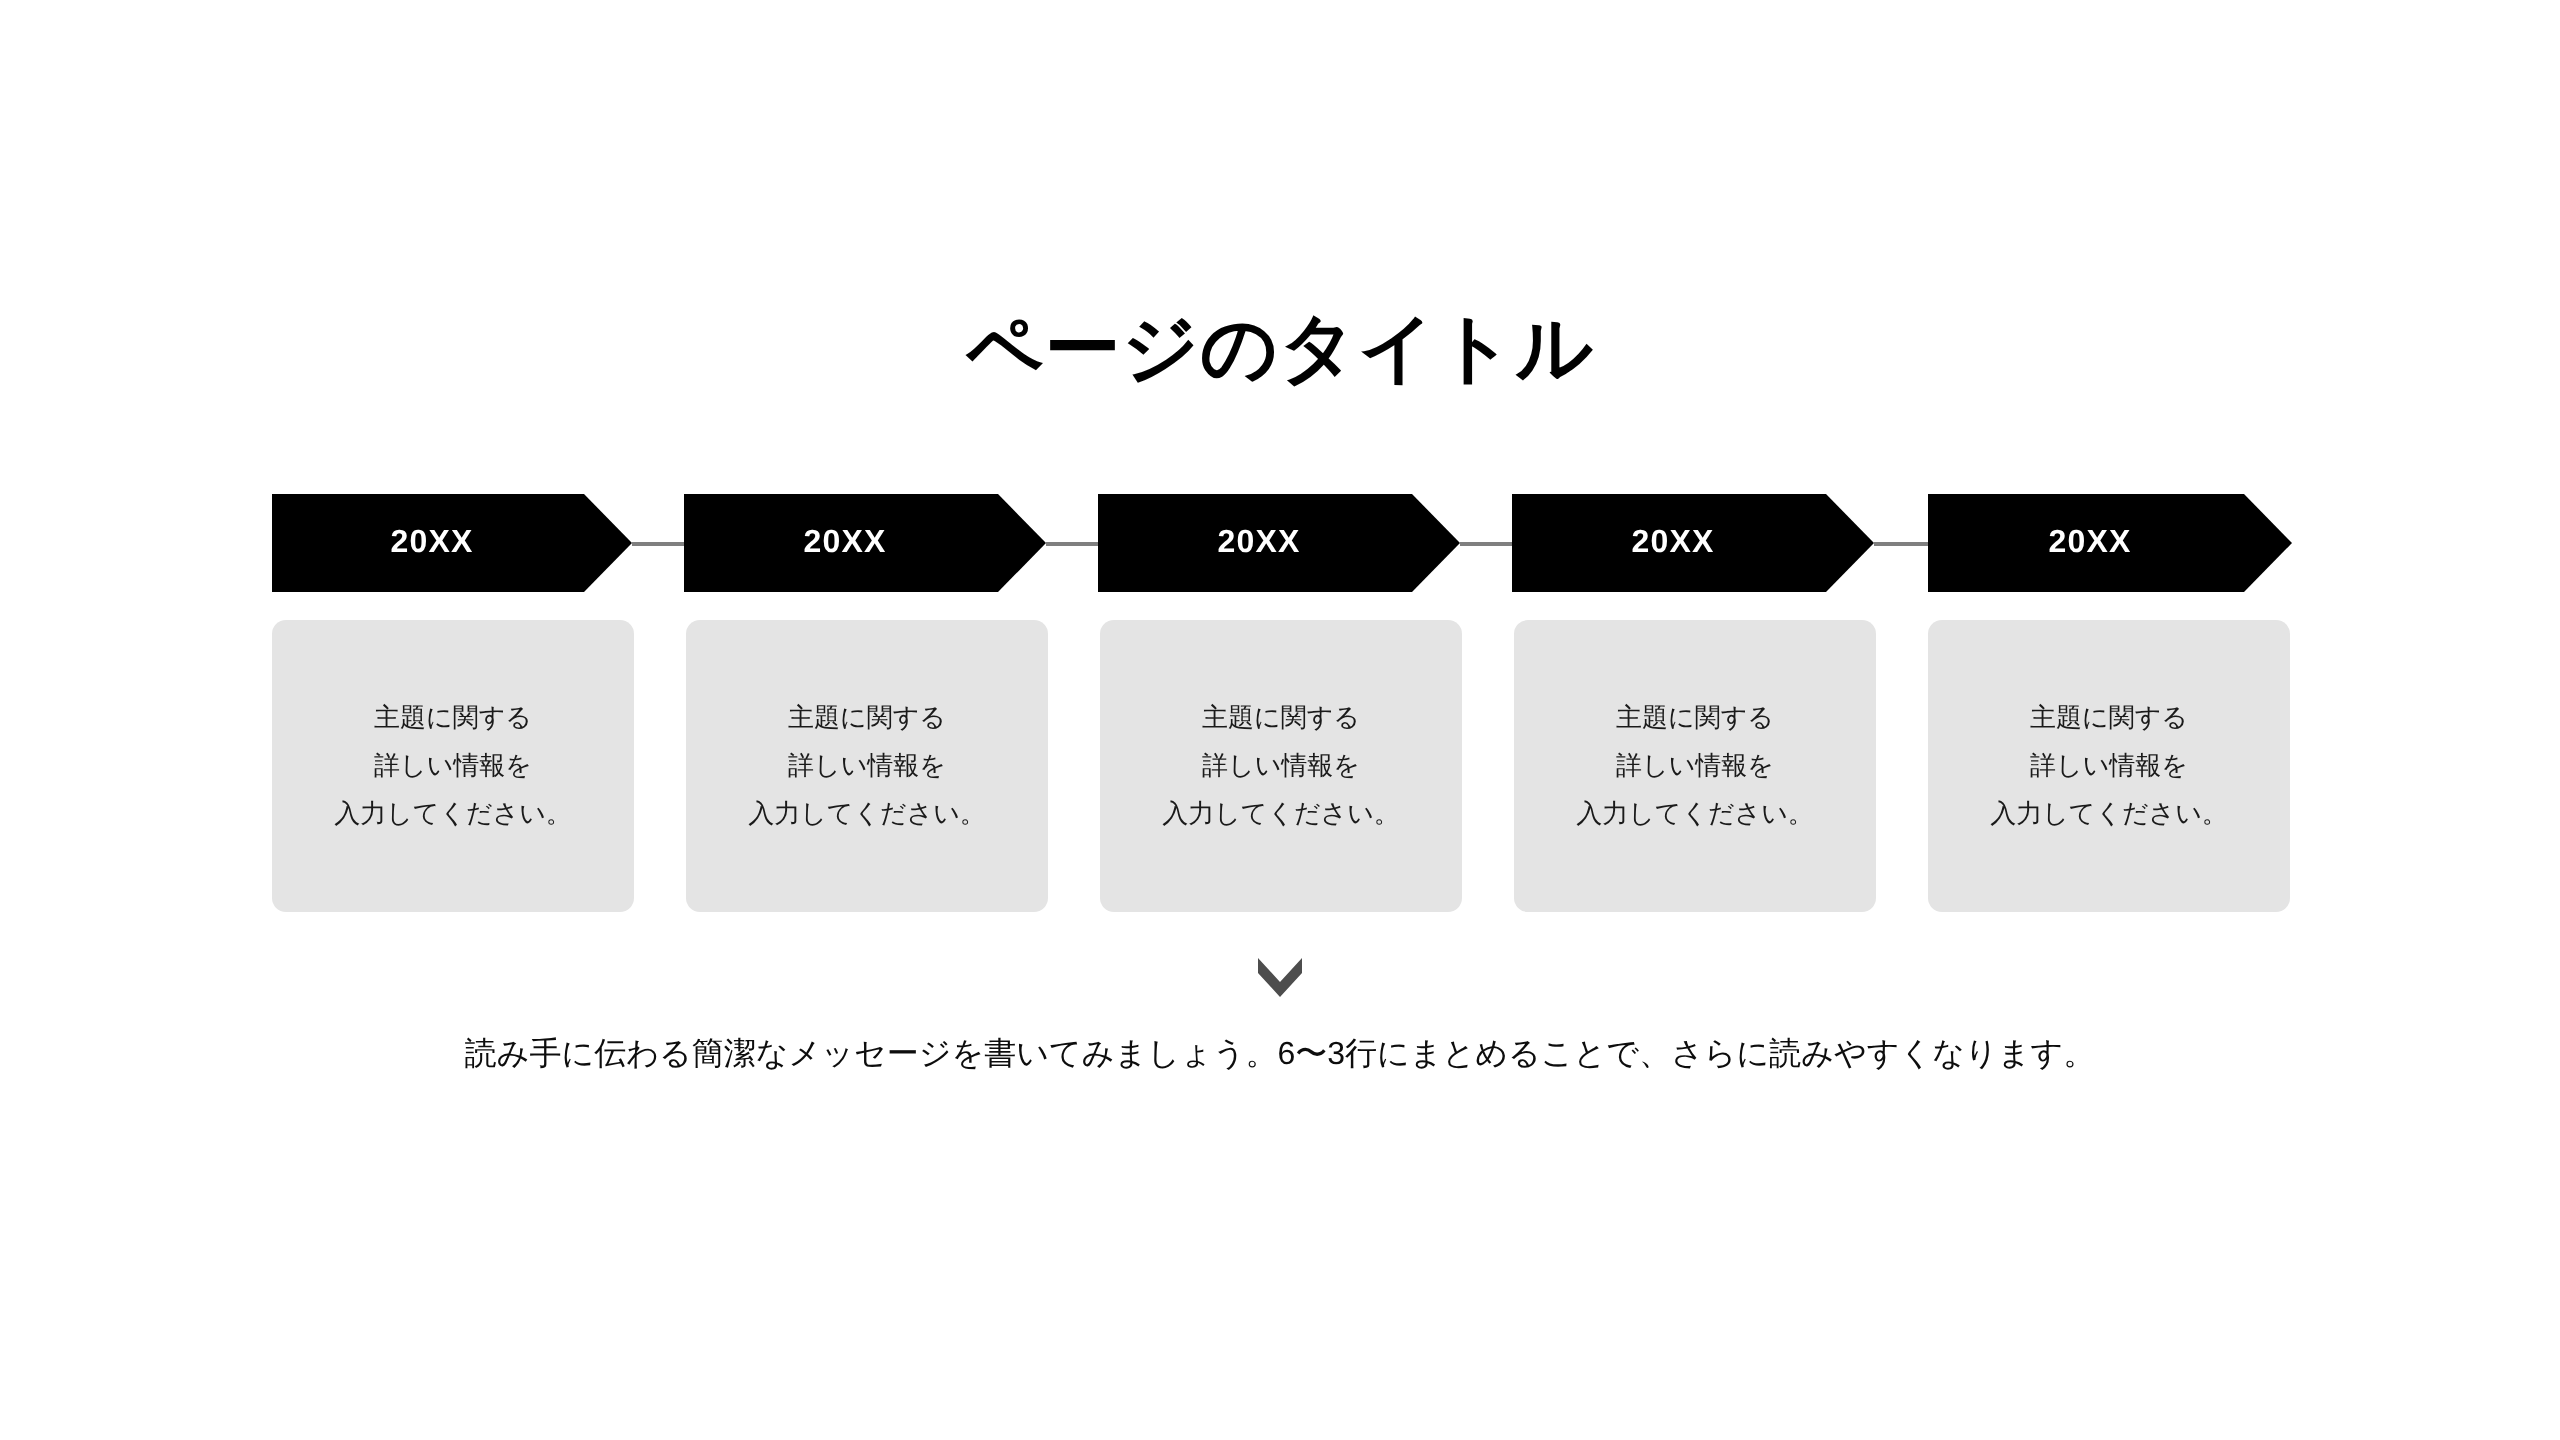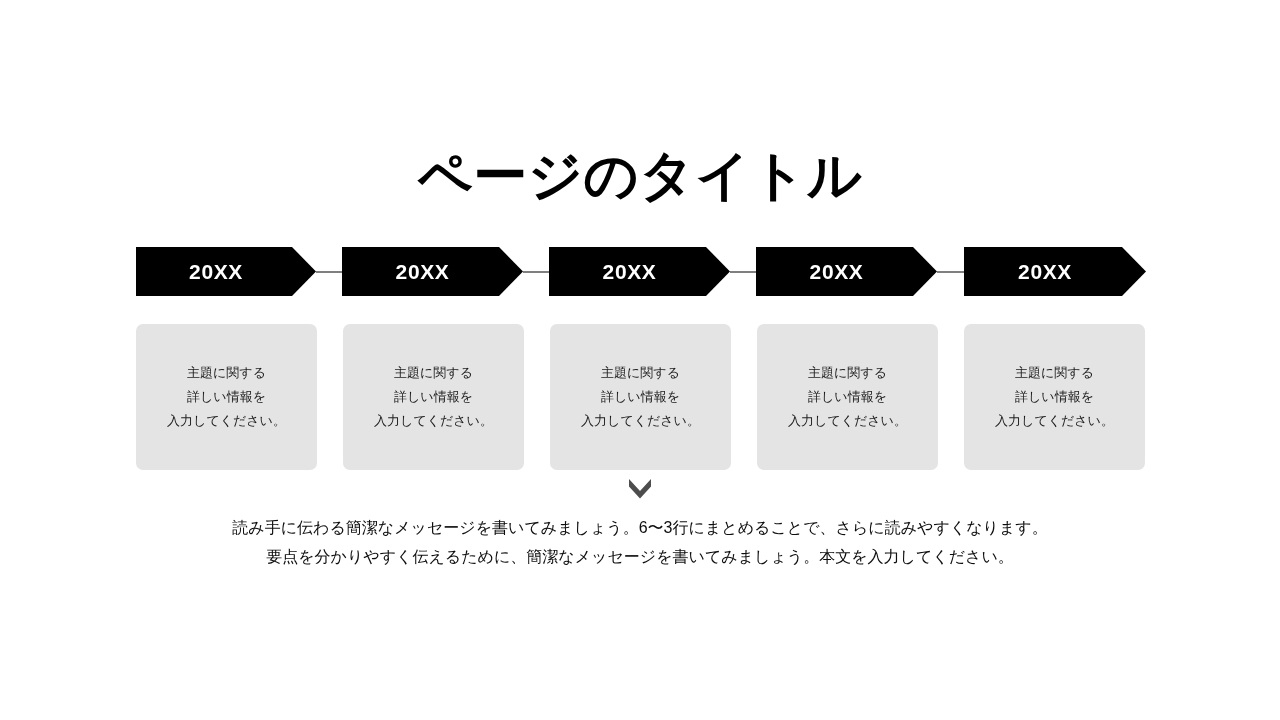--- a/index.html
+++ b/index.html
@@ -21,21 +21,21 @@
     inset: 0;
   }
 
   
   .page-title {
     position: absolute;
     left: 0;
     top: 140px;
     width: 1280px;
     text-align: center;
-    font-size: 54px;
+    font-size: 38px;
     font-weight: 700;
     letter-spacing: 0.5px;
     line-height: 70px;
     color: #010101;
     white-space: nowrap;
   }
 
   
   .timeline {
     position: absolute;
@@ -60,40 +60,40 @@
     background: #000000;
     -webkit-clip-path: polygon(0 0, calc(100% - 24px) 0, 100% 50%, calc(100% - 24px) 100%, 0 100%);
     clip-path: polygon(0 0, calc(100% - 24px) 0, 100% 50%, calc(100% - 24px) 100%, 0 100%);
     display: flex;
     align-items: center;
     justify-content: center;
   }
 
   .chevron-label {
     color: #ffffff;
-    font-size: 21px;
+    font-size: 16px;
     font-weight: 700;
     letter-spacing: 0.6px;
     line-height: 49px;
     position: relative;
     left: -10px;
   }
 
   .connector {
     position: absolute;
     top: 24px;
     height: 2px;
     background: #7f7f7f;
   }
 
   
   .cards {
     position: absolute;
     left: 136px;
-    top: 324px;
+    top: 310px;
     width: 1012px;
     height: 136px;
   }
 
   .card {
     position: absolute;
     top: 0;
     width: 181px;
     height: 146px;
     background: #e4e4e4;
@@ -217,16 +217,15 @@
   </div>
 
   <div class="down-arrow">
     <svg width="24" height="22" viewBox="0 0 24 22" aria-hidden="true">
       <polygon points="1,2 12,14 23,2 23,9.5 12,21.5 1,9.5" fill="#4D4D4D"></polygon>
     </svg>
   </div>
 
   <div class="footer-text">
     <span class="footer-line">読み手に伝わる簡潔なメッセージを書いてみましょう。6〜3行にまとめることで、さらに読みやすくなります。</span>
-    <span class="footer-line">要点を分かりやすく伝えるために、簡潔なメッセージを書いてみましょう。本文を入力してください。</span>
   </div>
 
 </div>
 
 </body></html>

